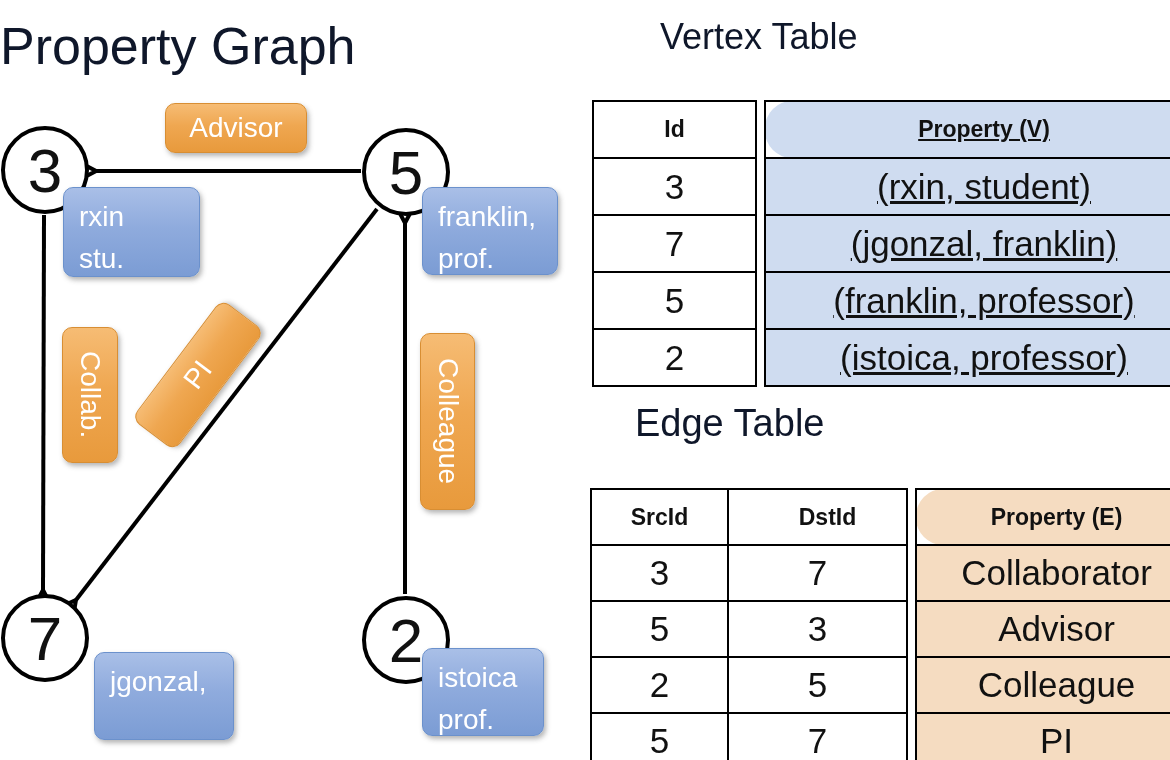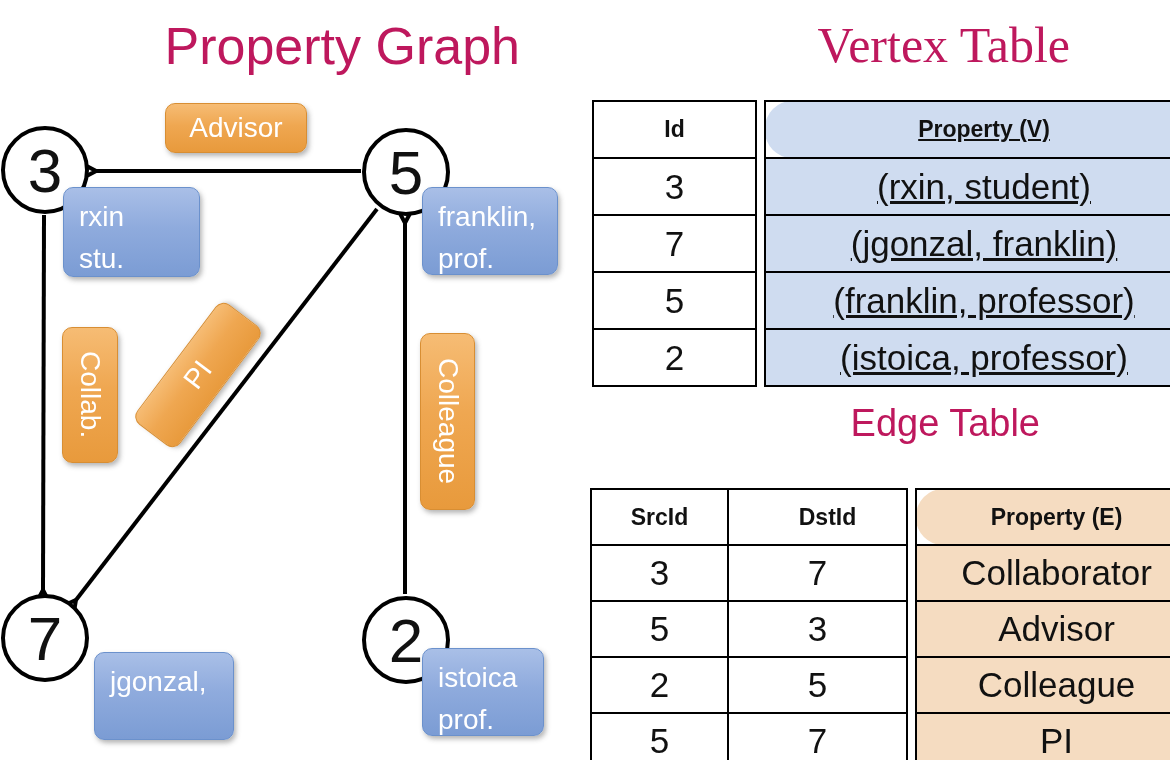--- a/index.html
+++ b/index.html
@@ -1,22 +1,22 @@
 <!DOCTYPE html>
 <html><head>
 <meta charset="utf-8">
 <style>
   html,body{margin:0;padding:0;background:#ffffff;}
   .canvas{
     position:relative;width:1170px;height:760px;background:#ffffff;overflow:hidden;
     font-family:"Liberation Sans",sans-serif;color:#111;
   }
   .big-title{
-    position:absolute;text-align:right;font-size:52px;font-weight:400;
-    color:#be185d;letter-spacing:0px;white-space:nowrap;
+    position:absolute;text-align:left;font-size:52px;font-weight:400;
+    color:#0f172a;letter-spacing:0px;white-space:nowrap;
   }
   
   #edge-svg{position:absolute;left:0;top:0;z-index:1;}
   .node{
     position:absolute;width:88px;height:88px;box-sizing:border-box;
     border:4px solid #000;border-radius:50%;background:#fff;
     display:flex;align-items:center;justify-content:center;
     font-size:62px;color:#111;z-index:2;
   }
   .vlabel{
@@ -48,21 +48,21 @@
   .tanfill td,.tanfill th{background:#f5dcc1;}
   .gap{width:7px;}
   .et td,.et th{height:54px;}
 </style>
 </head>
 <body>
 
 <div class="canvas">
 
   <div class="big-title" style="left:0px;top:16px;width:520px;">Property Graph</div>
-  <div class="big-title" style="left:660px;top:16px;width:410px;font-size:50px;font-family:Liberation Serif, serif;">Vertex Table</div>
+  <div class="big-title" style="left:660px;top:16px;width:410px;font-size:36px;">Vertex Table</div>
   <div class="big-title" style="left:635px;top:402px;width:405px;font-size:38px;">Edge Table</div>
 
   <svg id="edge-svg" width="580" height="760">
     <defs>
       <marker id="ah" markerUnits="userSpaceOnUse" markerWidth="26" markerHeight="26" refX="4" refY="13" orient="auto">
         <path d="M21 4 L4 13 L21 22" fill="none" stroke="#000" stroke-width="4" stroke-linecap="round"></path>
       </marker>
     </defs>
     <line x1="361" y1="171" x2="96" y2="171" stroke="#000" stroke-width="4" marker-end="url(#ah)"></line>
     <line x1="44" y1="215" x2="43" y2="590" stroke="#000" stroke-width="4" marker-end="url(#ah)"></line>

